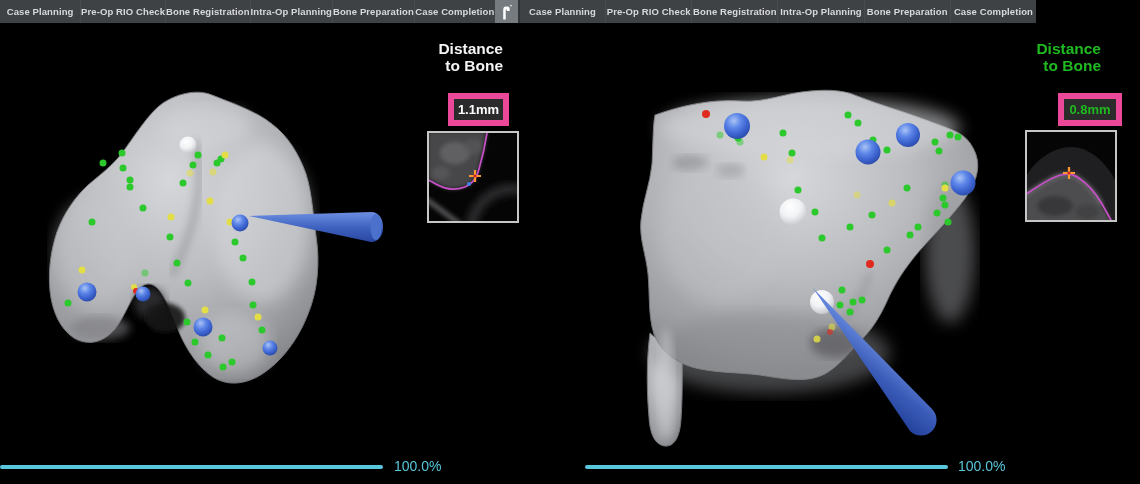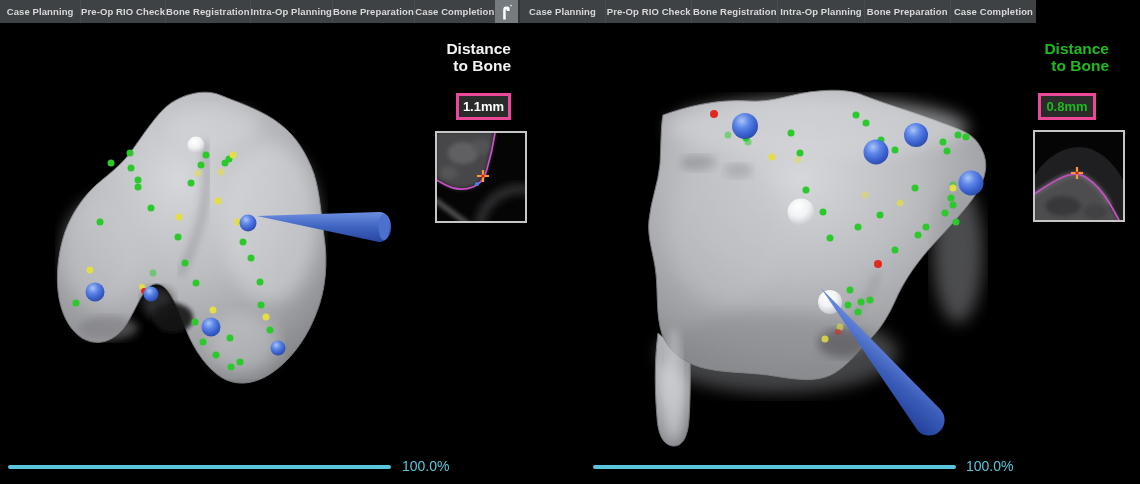--- a/index.html
+++ b/index.html
@@ -9,30 +9,30 @@
   .tabrow{position:absolute;top:0;left:0;width:1036px;height:23px;display:flex;background:#e5e5e5;}
   .tabbar{width:570px;height:23px;display:flex;background:#3e4245;box-sizing:border-box;}
   .tabbar.right{border-left:2px solid #323537;}
   .tabs-holder{flex:1;display:flex;height:100%;}
   .tab{flex:1;display:flex;align-items:center;justify-content:center;color:#d8d9da;
        font-size:9.5px;font-weight:700;letter-spacing:.1px;white-space:nowrap;
        border-right:1px solid #484c4f;cursor:default;}
   .tab:last-child{border-right:none;text-align:center;}
   .probe-box{width:23px;height:23px;background:#757b7e;display:flex;align-items:center;justify-content:center;}
   
-  .panel{position:absolute;top:23px;width:570px;height:461px;background:#000;margin-left:8px;}
+  .panel{position:absolute;top:23px;width:570px;height:461px;background:#000;}
   #panelL{left:0;} #panelR{left:570px;}
   .scene{position:absolute;left:0;top:0;width:570px;height:461px;}
   .dist{position:absolute;top:17px;text-align:right;font-size:15.5px;font-weight:700;line-height:17px;}
   #panelL .dist{right:67px;color:#f4f4f4;}
   #panelR .dist{right:39px;color:#1fba1f;}
   .val{position:absolute;top:70px;height:21px;display:flex;align-items:center;justify-content:center;
-       background:#2b2b2b;border:3px solid #ec4899;font-size:13px;font-weight:700;}
+       background:#2b2b2b;border:6px solid #ec4899;font-size:13px;font-weight:700;}
   #panelL .val{left:448px;width:49px;color:#ffffff;}
-  #panelR .val{left:460px;width:52px;color:#1fba1f;}
+  #panelR .val{left:488px;width:52px;color:#1fba1f;}
   .inset{position:absolute;width:92px;height:92px;border:2px solid #c6c6c6;box-sizing:border-box;
          background:#050505;overflow:hidden;}
   #panelL .inset{left:427px;top:108px;}
   #panelR .inset{left:455px;top:107px;}
   .inset svg{display:block;width:100%;height:100%;}
   .pbar{position:absolute;top:442px;height:4px;background:#58c7dc;border-radius:2px;}
   #panelL .pbar{left:0;width:383px;}
   #panelR .pbar{left:15px;width:363px;}
   .ptext{position:absolute;top:435px;font-size:14px;color:#58c7dc;}
   #panelL .ptext{left:394px;}

